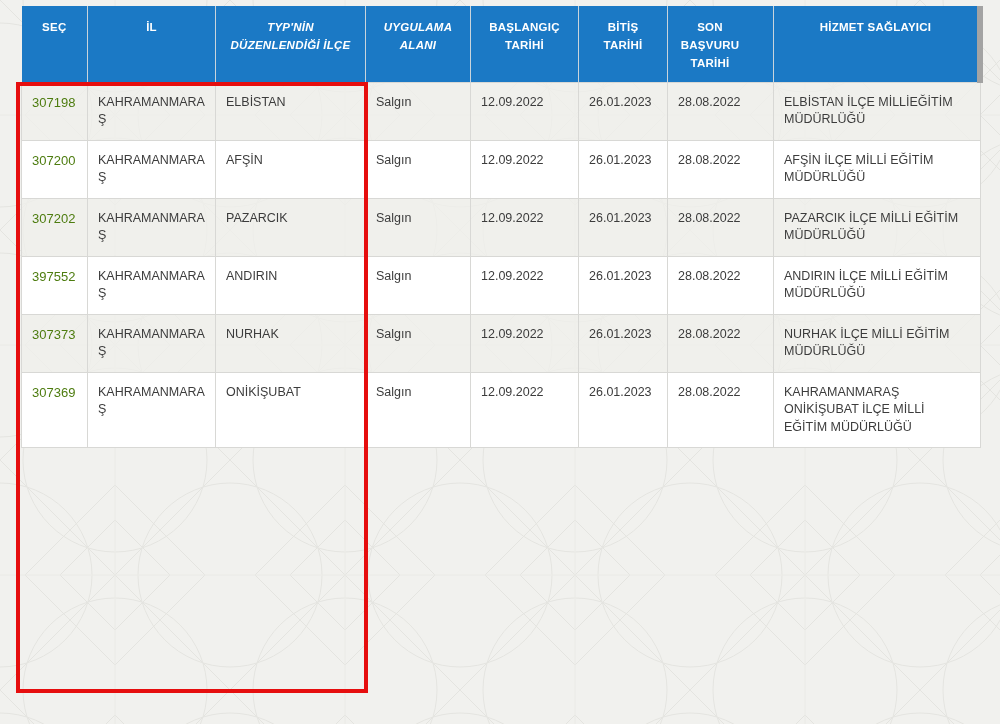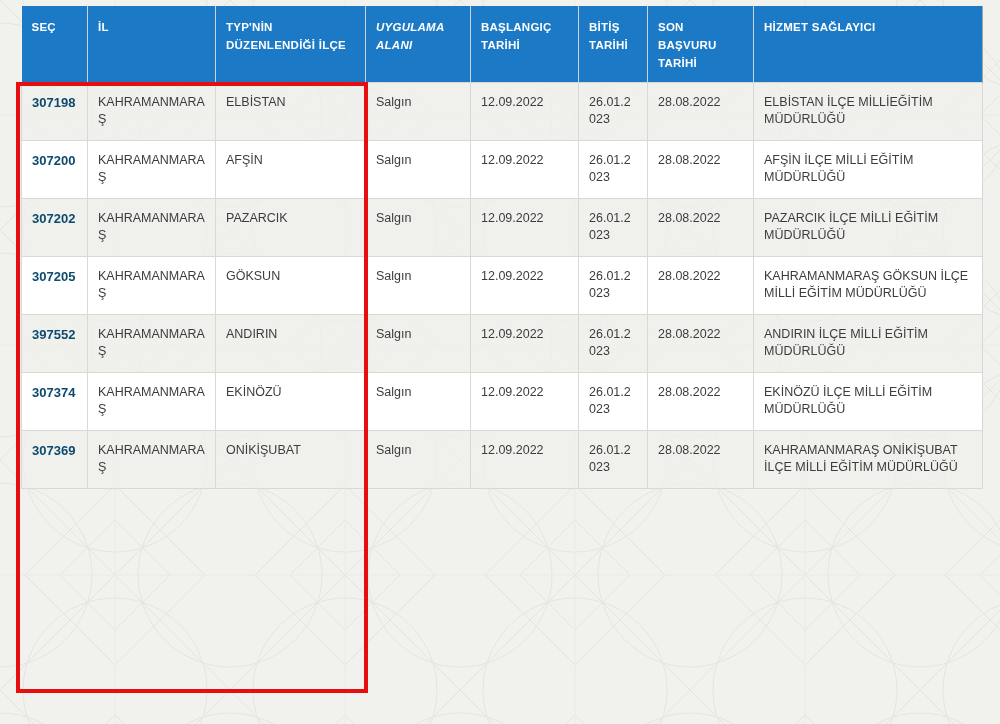--- a/index.html
+++ b/index.html
@@ -11,45 +11,45 @@
   .bg-pattern{position:fixed;left:0;top:0;width:100%;height:100%;z-index:0;}
   .page{position:relative;z-index:1;padding:6px 0 0 21px;}
 
   table.typ-table{
     width:962px;border-collapse:collapse;table-layout:fixed;
     background:transparent;
   }
   table.typ-table thead th{
     background:#1b79c5;color:#ffffff;
     font-size:11.5px;font-weight:bold;letter-spacing:.25px;
-    line-height:1.55;text-align:left;vertical-align:top;
+    line-height:1.55;text-align:center;vertical-align:top;
     padding:13px 10px 8px 10px;height:76px;box-sizing:border-box;
     border-right:1px solid #c9d4dc;
   }
-  table.typ-table thead th:last-child{border-right:1px solid #a3a3a3;}
+  table.typ-table thead th:last-child{border-right:6px solid #a3a3a3;}
   th:nth-child(1){width:66px;}
   th:nth-child(2){width:128px;}
-  th:nth-child(3){width:150px;}
+  th:nth-child(3){width:150px;font-style:italic;}
   th:nth-child(4){width:105px;font-style:italic;}
   th:nth-child(5){width:108px;}
-  th:nth-child(6){width:69px;}
+  th:nth-child(6){width:89px;}
   th:nth-child(7){width:106px;}
   th:nth-child(7) .th-inner{display:block;max-width:64px;}
 
   table.typ-table tbody td{
     font-size:12.5px;color:#3c3c3c;line-height:1.4;
     vertical-align:top;text-align:left;
     padding:11px 10px;height:57px;box-sizing:border-box;
     border:1px solid #d8d8d5;
     word-wrap:break-word;
   }
   table.typ-table tbody tr:nth-child(odd){background:rgba(240,240,236,0.72);}
   table.typ-table tbody tr:nth-child(even){background:#ffffff;}
   table.typ-table tbody td a{
-    color:#0c4a6e;text-decoration:none;font-size:13px;font-weight:bold;
+    color:#4d7c0f;text-decoration:none;font-size:13px;
   }
   .highlight-rect{
     position:absolute;left:16px;top:82px;width:352px;height:611px;
     border:4px solid #e60e0e;box-sizing:border-box;
     z-index:5;pointer-events:none;
   }
 </style>
 </head>
 <body>
 
@@ -112,48 +112,38 @@
           <td><a href="#">307202</a></td>
           <td>KAHRAMANMARAŞ</td>
           <td>PAZARCIK</td>
           <td>Salgın</td>
           <td>12.09.2022</td>
           <td>26.01.2023</td>
           <td>28.08.2022</td>
           <td>PAZARCIK İLÇE MİLLİ EĞİTİM MÜDÜRLÜĞÜ</td>
         </tr>
         <tr>
-          <td><a href="#">307205</a></td>
-          <td>KAHRAMANMARAŞ</td>
-          <td>GÖKSUN</td>
-          <td>Salgın</td>
-          <td>12.09.2022</td>
-          <td>26.01.2023</td>
-          <td>28.08.2022</td>
-          <td>KAHRAMANMARAŞ GÖKSUN İLÇE MİLLİ EĞİTİM MÜDÜRLÜĞÜ</td>
-        </tr>
-        <tr>
           <td><a href="#">397552</a></td>
           <td>KAHRAMANMARAŞ</td>
           <td>ANDIRIN</td>
           <td>Salgın</td>
           <td>12.09.2022</td>
           <td>26.01.2023</td>
           <td>28.08.2022</td>
           <td>ANDIRIN İLÇE MİLLİ EĞİTİM MÜDÜRLÜĞÜ</td>
         </tr>
         <tr>
-          <td><a href="#">307374</a></td>
+          <td><a href="#">307373</a></td>
           <td>KAHRAMANMARAŞ</td>
-          <td>EKİNÖZÜ</td>
+          <td>NURHAK</td>
           <td>Salgın</td>
           <td>12.09.2022</td>
           <td>26.01.2023</td>
           <td>28.08.2022</td>
-          <td>EKİNÖZÜ İLÇE MİLLİ EĞİTİM MÜDÜRLÜĞÜ</td>
+          <td>NURHAK İLÇE MİLLİ EĞİTİM MÜDÜRLÜĞÜ</td>
         </tr>
         <tr>
           <td><a href="#">307369</a></td>
           <td>KAHRAMANMARAŞ</td>
           <td>ONİKİŞUBAT</td>
           <td>Salgın</td>
           <td>12.09.2022</td>
           <td>26.01.2023</td>
           <td>28.08.2022</td>
           <td>KAHRAMANMARAŞ ONİKİŞUBAT İLÇE MİLLİ EĞİTİM MÜDÜRLÜĞÜ</td>

